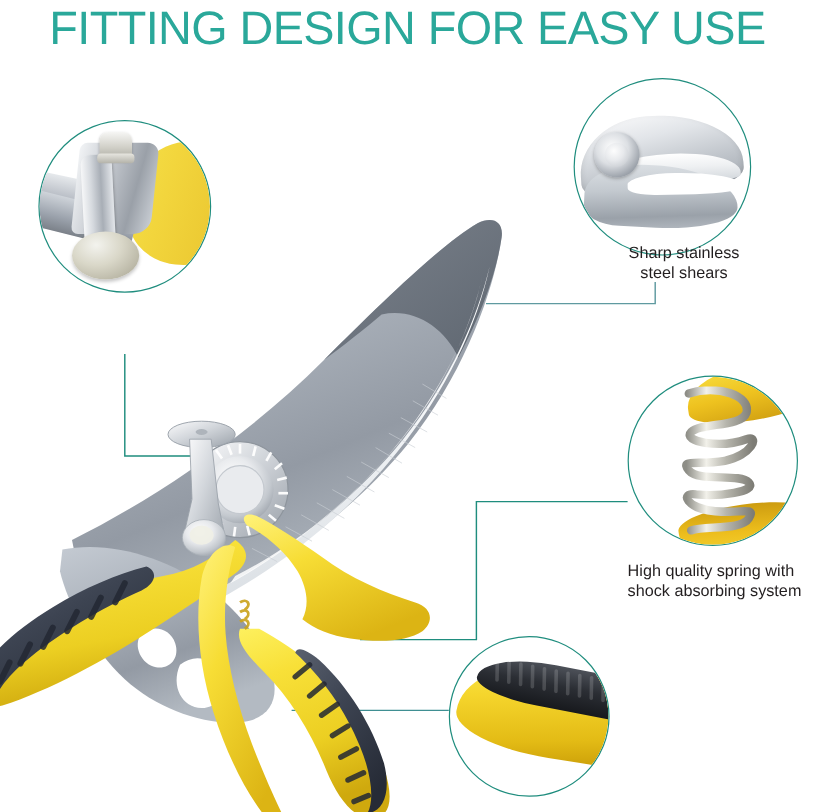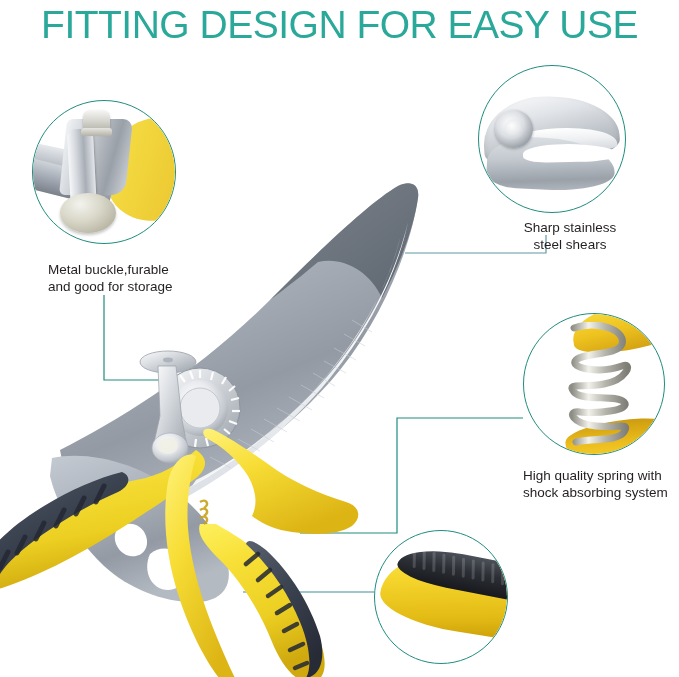--- a/index.html
+++ b/index.html
@@ -163,21 +163,21 @@
     border-radius: 50%;
     background: radial-gradient(circle at 40% 36%, #ffffff 0%, #dcdfe3 40%, #9ea4ac 72%, #7e858d 100%);
     box-shadow: 0 1px 3px rgba(0,0,0,.28);
   }
   #c2 .pivot-hub {
     position: absolute; left: 25px; top: 53px;
     width: 20px; height: 20px;
     border-radius: 50%;
     background: radial-gradient(circle at 38% 34%, #fdfdfd 0%, #e7e9ec 45%, #bcc1c7 100%);
   }
-  #l2 { left: 490px; top: 203px; width: 160px; text-align: center; margin-top: 17px; }
+  #l2 { left: 490px; top: 203px; width: 160px; text-align: center; }
 
   
   #c3 { left: 523px; top: 313px; width: 142px; height: 142px; }
   #c3 .y-top {
     position: absolute; left: 48px; top: -8px;
     width: 110px; height: 44px;
     background: linear-gradient(175deg,#f7dc3d 0%,#eec21f 48%,#cf9e11 100%);
     border-radius: 48% 44% 60% 54% / 70% 66% 40% 34%;
     transform: rotate(-9deg);
   }
@@ -463,22 +463,20 @@
       <div class="yellow"></div>
       <div class="bar-left"></div>
       <div class="bar-left2"></div>
       <div class="body"></div>
       <div class="latch"></div>
       <div class="stud"></div>
       <div class="stud2"></div>
       <div class="knob"></div>
     </div>
   </div>
-  <div class="label" id="l1">Metal buckle,furable
-and good for storage</div>
 
   <div class="callout" id="c2">
     <div class="callout-inner">
       <div class="blade-top"></div>
       <div class="blade-edge"></div>
       <div class="blade-bottom"></div>
       <div class="gap"></div>
       <div class="pivot-ring"></div>
       <div class="pivot-hub"></div>
     </div>

